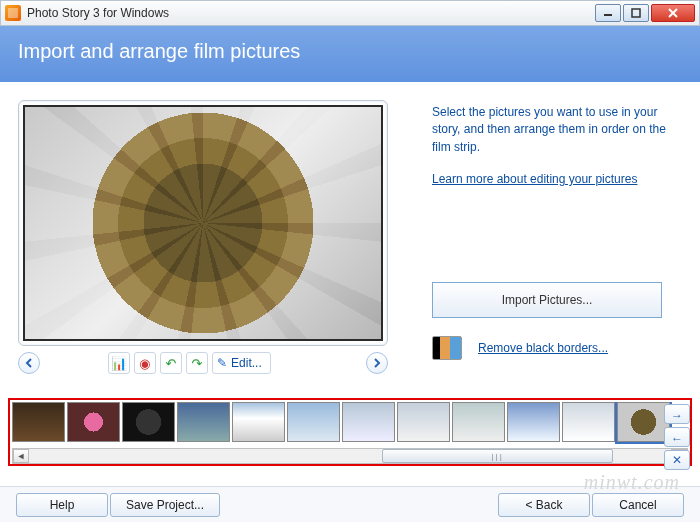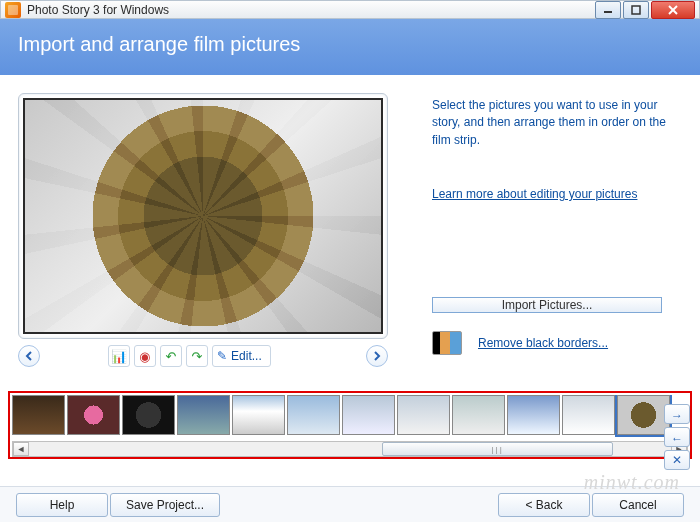--- a/index.html
+++ b/index.html
@@ -1,18 +1,18 @@
 <!DOCTYPE html>
 <html><head>
 <meta charset="utf-8">
 <style>
 * { box-sizing: border-box; margin: 0; padding: 0; }
 body { font-family: "Segoe UI", Tahoma, sans-serif; font-size: 12px; background: #fff; width: 700px; height: 522px; overflow: hidden; position: relative; }
 
-.titlebar { height: 19px; background: linear-gradient(#fdfdfd,#e8ecf0); border: 1px solid #b8c4d0; display: flex; align-items: center; padding: 0 4px; }
+.titlebar { height: 26px; background: linear-gradient(#fdfdfd,#e8ecf0); border: 1px solid #b8c4d0; display: flex; align-items: center; padding: 0 4px; }
 .titlebar .app-icon { width: 16px; height: 16px; margin-right: 6px; background: linear-gradient(135deg,#f6a623,#e85d00); border-radius: 2px; position: relative; }
 .titlebar .app-icon::after { content:""; position:absolute; inset:3px; background:#fff6; border-radius:1px; }
 .title-text { color: #2b2b2b; font-size: 12px; flex: 0 0 auto; }
 .title-spacer { flex: 1; }
 .winbtn { height: 18px; border: 1px solid #6b8aad; background: linear-gradient(#f3f7fb,#cfe0f2); margin-left: 2px; display: flex; align-items: center; justify-content: center; border-radius: 2px; }
 .winbtn.min, .winbtn.max { width: 26px; }
 .winbtn.close { width: 44px; background: linear-gradient(#f07b6e,#d63b28); border-color:#b22; color:#fff; }
 .winbtn svg { display:block; }
 
 .header { height: 56px; background: linear-gradient(#7aa7e6,#5f92df); padding: 14px 18px; }
@@ -32,23 +32,23 @@
 .preview-toolbar { display: flex; align-items: center; margin-top: 6px; gap: 4px; }
 .navcircle { width: 22px; height: 22px; border-radius: 50%; border: 1px solid #a7c3e6; background: linear-gradient(#fff,#eaf2fb); display:flex; align-items:center; justify-content:center; color:#2a63b3; font-size:11px; }
 .tool-spacer-sm { flex: 0 0 60px; }
 .toolbtn { width: 22px; height: 22px; border: 1px solid #c9d6e4; background: #fff; border-radius: 3px; display:flex; align-items:center; justify-content:center; }
 .toolbtn span { font-size: 13px; }
 .editbtn { height: 22px; border: 1px solid #c9d6e4; background:#fff; border-radius:3px; display:flex; align-items:center; padding: 0 8px 0 4px; gap:4px; color:#0d4fa0; }
 .editbtn .pencil { color:#1a62c4; }
 .tool-spacer { flex: 1; }
 
 .sidebar { float: right; width: 250px; padding-top: 4px; }
-.instr { color: #0d4fa0; font-size: 12px; line-height: 1.45; margin-bottom: 24px; }
+.instr { color: #0d4fa0; font-size: 12px; line-height: 1.45; margin-bottom: 2px; }
 .learn-link { color: #0d4fa0; text-decoration: underline; font-size: 12px; cursor: pointer; display:inline-block;margin-top:14px; }
-.bigbtn { width: 230px; height: 16px; margin-top: 96px; border: 1px solid #7fa8d6; border-radius: 0; background: linear-gradient(#fefefe,#e6eef8); color:#333; display:flex; align-items:center; justify-content:center; font-size:12px; }
+.bigbtn { width: 230px; height: 36px; margin-top: 96px; border: 1px solid #7fa8d6; border-radius: 0; background: linear-gradient(#fefefe,#e6eef8); color:#333; display:flex; align-items:center; justify-content:center; font-size:12px; }
 .blackborder { display:flex; align-items:center; gap:16px; margin-top: 18px; }
 .bb-icon { width: 30px; height: 24px; border:1px solid #999; background: linear-gradient(90deg,#000 0 25%, #e4a050 25% 60%, #5aa0d8 60% 100%); border-radius:2px; }
 .bb-link { color:#0d4fa0; text-decoration: underline; font-size:12px; cursor:pointer; }
 
 .filmstrip-area { clear: both; padding: 0 8px; position: relative; }
 .filmstrip-border { border: 2px solid #e00000; padding: 2px 2px 0 2px; }
 .filmstrip { display:flex; gap:2px; overflow:hidden; height: 46px; }
 .thumb { flex: 0 0 53px; height: 40px; border:1px solid #888; background:#bbb; }
 .thumb.selected { outline: 2px solid #3b74c4; outline-offset: 0; }
 .t0{background:linear-gradient(#3a2a1a,#6b4a2a);}

